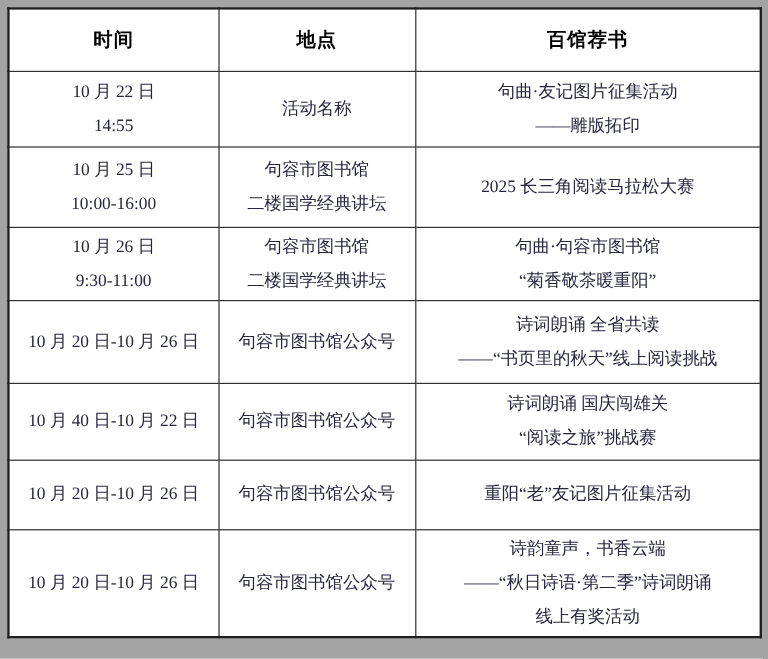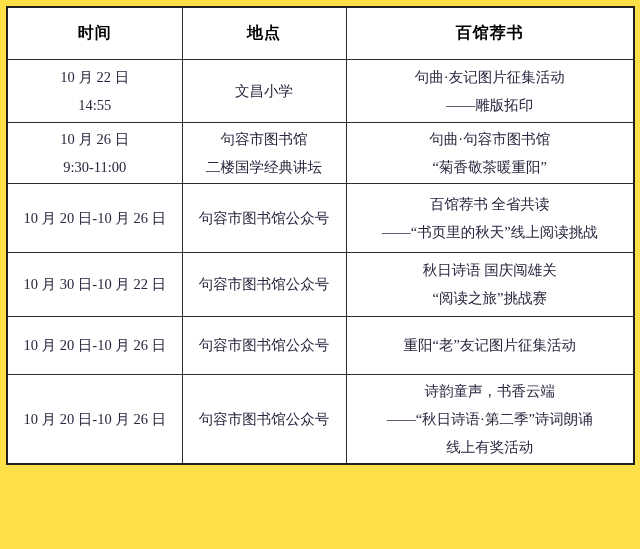--- a/index.html
+++ b/index.html
@@ -7,21 +7,21 @@
     padding: 0;
     background: #ffffff;
     width: 640px;
     height: 549px;
     overflow: hidden;
   }
   .page {
     position: relative;
     width: 640px;
     height: 549px;
-    background: #fde047;
+    background: #a3a3a3;
   }
   table.schedule {
     position: absolute;
     left: 6px;
     top: 6px;
     width: 627px;
     border-collapse: collapse;
     table-layout: fixed;
     border: 2px solid #1f1f1f;
     background: #ffffff;
@@ -76,42 +76,49 @@
       <tr class="hrow">
         <th>时间</th>
         <th>地点</th>
         <th>百馆荐书</th>
       </tr>
     </thead>
     <tbody>
       <tr class="r1">
         <td>10 月 22 日
 14:55</td>
-        <td>文昌小学</td>
+        <td>活动名称</td>
         <td>句曲·友记图片征集活动
 ——雕版拓印</td>
+      </tr>
+      <tr class="r2">
+        <td>10 月 25 日
+10:00-16:00</td>
+        <td>句容市图书馆
+二楼国学经典讲坛</td>
+        <td>2025 长三角阅读马拉松大赛</td>
       </tr>
       <tr class="r3">
         <td>10 月 26 日
 9:30-11:00</td>
         <td>句容市图书馆
 二楼国学经典讲坛</td>
         <td>句曲·句容市图书馆
 “菊香敬茶暖重阳”</td>
       </tr>
       <tr class="r4">
         <td>10 月 20 日-10 月 26 日</td>
         <td>句容市图书馆公众号</td>
-        <td>百馆荐书 全省共读
+        <td>诗词朗诵 全省共读
 ——“书页里的秋天”线上阅读挑战</td>
       </tr>
       <tr class="r5">
-        <td>10 月 30 日-10 月 22 日</td>
+        <td>10 月 40 日-10 月 22 日</td>
         <td>句容市图书馆公众号</td>
-        <td>秋日诗语 国庆闯雄关
+        <td>诗词朗诵 国庆闯雄关
 “阅读之旅”挑战赛</td>
       </tr>
       <tr class="r6">
         <td>10 月 20 日-10 月 26 日</td>
         <td>句容市图书馆公众号</td>
         <td>重阳“老”友记图片征集活动</td>
       </tr>
       <tr class="r7">
         <td>10 月 20 日-10 月 26 日</td>
         <td>句容市图书馆公众号</td>

